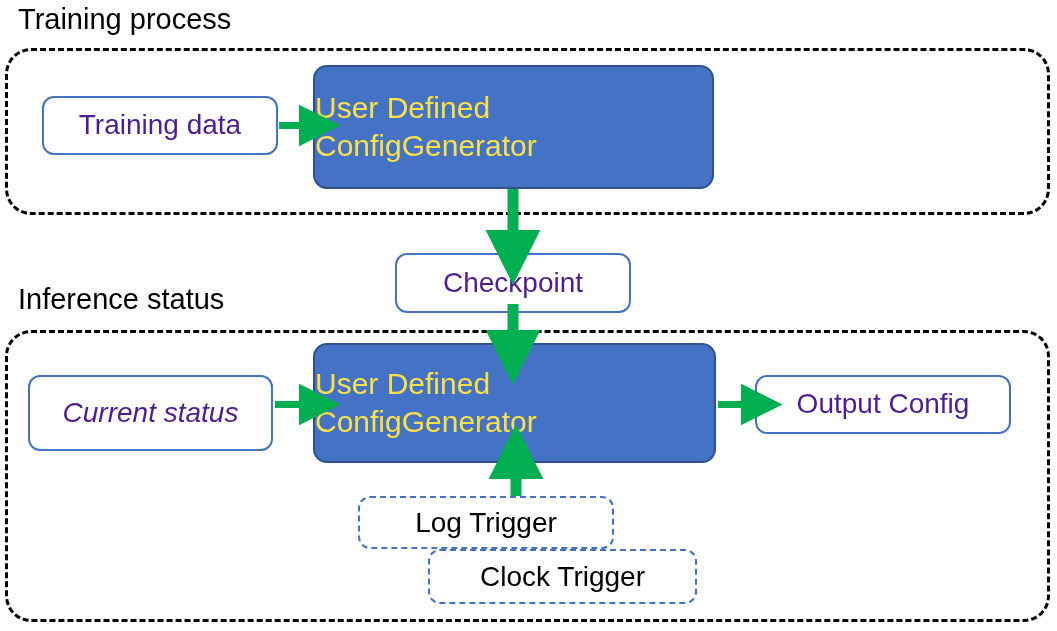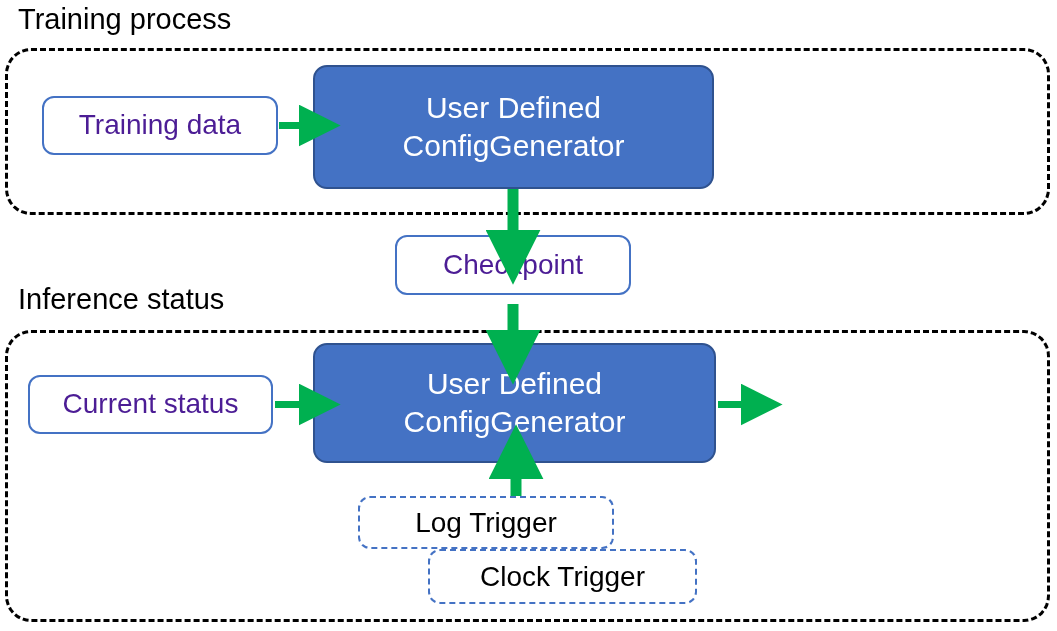--- a/index.html
+++ b/index.html
@@ -53,36 +53,36 @@
     border-radius: 12px;
     display: flex;
     align-items: center;
     justify-content: center;
     color: #4c1d95;
     font-size: 28px;
     line-height: 1.1;
     white-space: nowrap;
   }
   #node-training-data  { left: 42px;  top: 96px;  width: 236px; height: 59px; }
-  #node-checkpoint     { left: 395px; top: 235px; width: 236px; height: 60px; }
-  #node-current-status { left: 28px;  top: 375px; width: 245px; height: 59px; }
+  #node-checkpoint     { left: 395px; top: 253px; width: 236px; height: 60px; }
+  #node-current-status { left: 28px;  top: 375px; width: 245px; height: 76px; font-style: italic; }
   #node-output-config  { left: 755px; top: 375px; width: 256px; height: 59px; }
 
   
   .node-blue {
     position: absolute;
     box-sizing: border-box;
     background: #4472C4;
     border: 2px solid #2F528F;
     border-radius: 14px;
     display: flex;
     flex-direction: column;
-    align-items: center;
+    align-items: flex-start;
     justify-content: center;
-    color: #ffffff;
+    color: #fde047;
     font-size: 30px;
     line-height: 1.28;
     text-align: center;
   }
   #node-train-generator { left: 313px; top: 65px;  width: 401px; height: 124px; }
   #node-infer-generator { left: 313px; top: 343px; width: 403px; height: 120px; }
 
   
   .node-trigger {
     position: absolute;
@@ -177,20 +177,23 @@
 
   <div class="node-white" id="node-current-status">
     <span>Current status</span>
   </div>
 
   <div class="node-blue" id="node-infer-generator">
     <span>User Defined</span>
     <span>ConfigGenerator</span>
   </div>
 
+  <div class="node-white" id="node-output-config">
+    <span>Output Config</span>
+  </div>
 
   <div class="node-trigger" id="node-clock-trigger">
     <span>Clock Trigger</span>
   </div>
 
   <div class="node-trigger" id="node-log-trigger">
     <span>Log Trigger</span>
   </div>
 
 </div>

